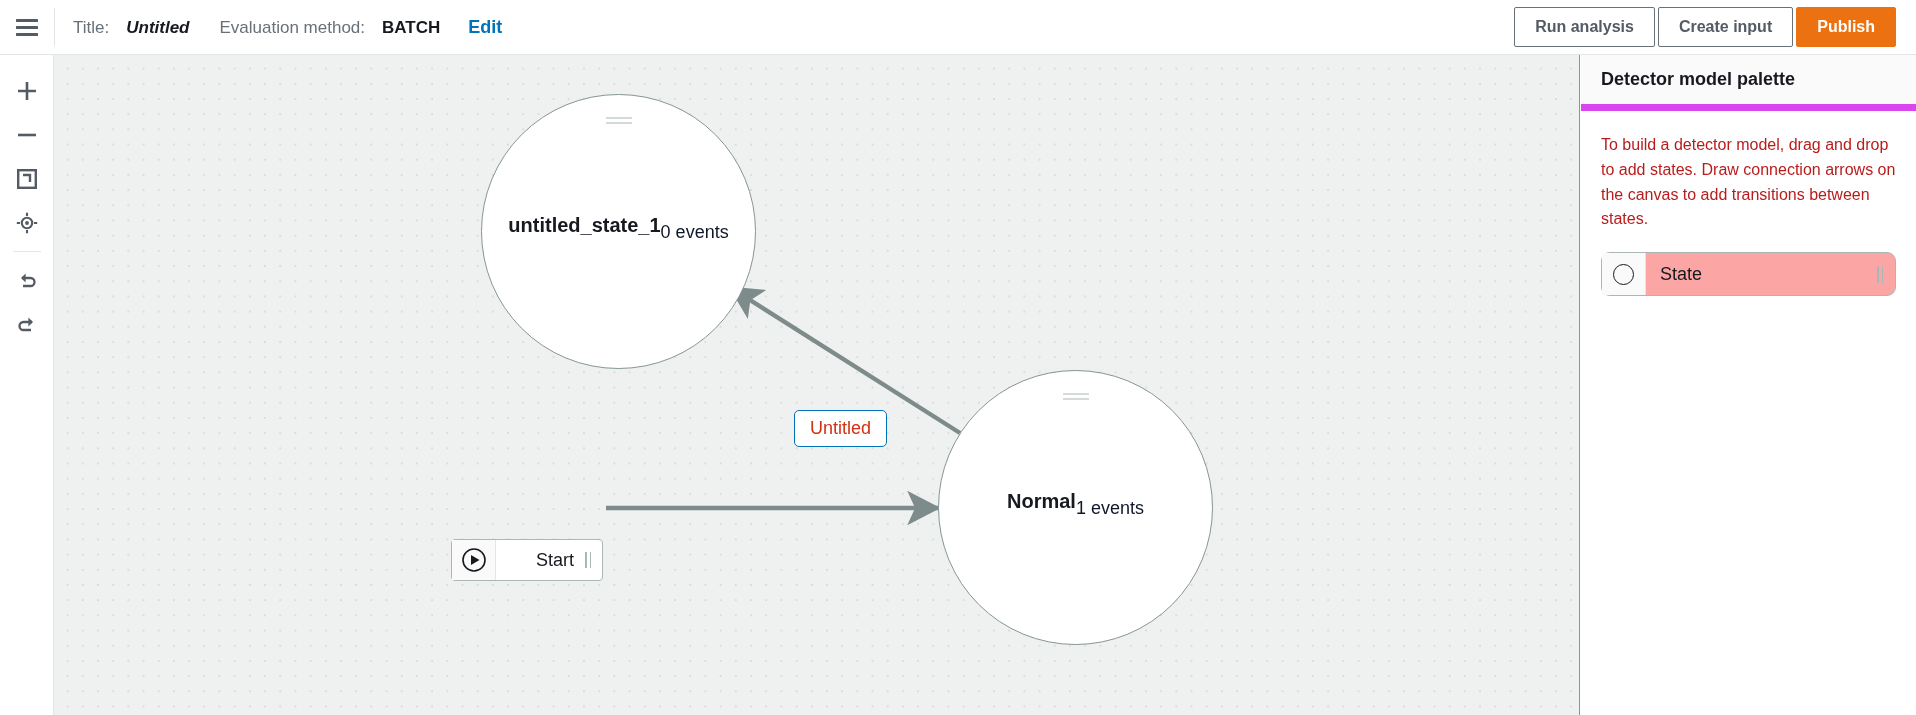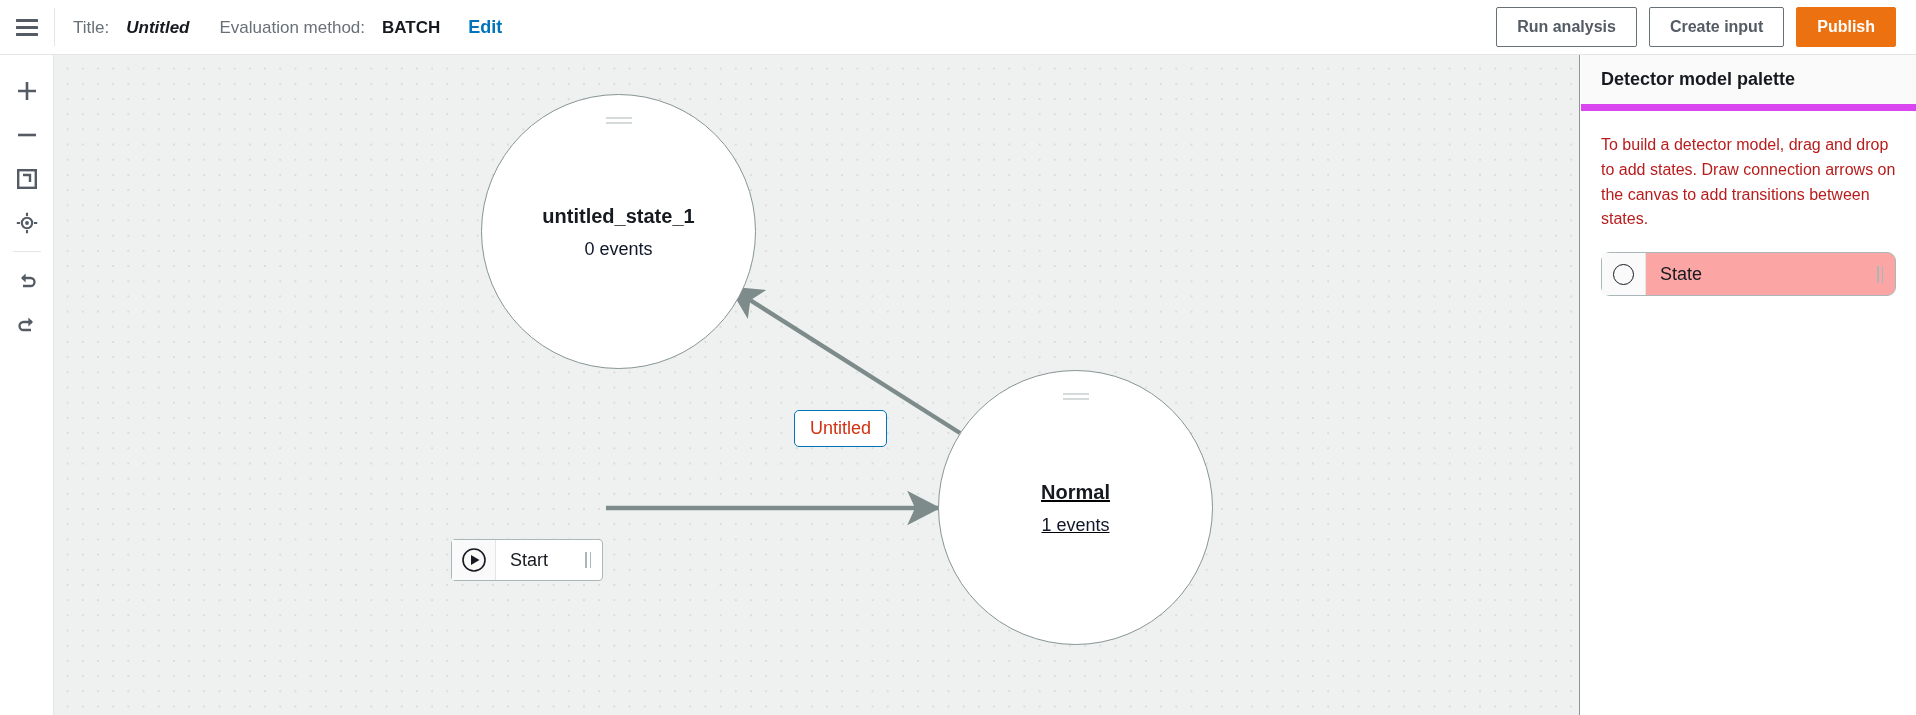--- a/index.html
+++ b/index.html
@@ -48,21 +48,21 @@
   .eval-value {
     font-weight: bold; color: #16191f;
     margin-left: 5px; margin-right: 16px;
   }
   .edit-link {
     color: #0073bb; font-size: 18px; font-weight: bold;
     cursor: pointer; text-decoration: none;
   }
   .topbar-actions {
     position: absolute; right: 20px; top: 7px;
-    display: flex; align-items: center; gap: 12px;
+    display: flex; align-items: center; gap: 3px;
   }
   .btn {
     height: 40px; padding: 0 20px;
     border-radius: 2px; font-size: 16px; font-weight: bold;
     display: flex; align-items: center; justify-content: center;
     cursor: pointer; white-space: nowrap;
   }
   .btn-secondary {
     background: #ffffff; color: #545b64;
     border: 1px solid #687078;
@@ -103,21 +103,21 @@
     overflow: hidden;
   }
   .edges { position: absolute; top: 0; left: 0; width: 1526px; height: 660px; }
 
   
   .state-node {
     position: absolute;
     border-radius: 50%;
     background: #ffffff;
     border: 1.3px solid #879596;
-    display: flex; flex-direction: column;
+    display: flex; 
     align-items: center; justify-content: center;
     cursor: pointer;
   }
   .state-handle {
     position: absolute; top: 22px; left: 50%;
     transform: translateX(-50%);
     display: flex; flex-direction: column; gap: 3px;
     cursor: grab;
   }
   .state-handle i {
@@ -144,21 +144,21 @@
     cursor: pointer;
   }
   .start-icon-cell {
     width: 44px; height: 100%;
     display: flex; align-items: center; justify-content: center;
     border-right: 1px solid #e4e6e6;
     background: #fafafa;
   }
   .start-label {
     flex: 1; padding-left: 14px;
-    font-size: 18px; color: #16191f;
+    font-size: 18px; color: #16191f; text-align: right;
   }
   .start-grip {
     width: 28px; height: 100%;
     display: flex; align-items: center; justify-content: center;
     gap: 3px; cursor: grab;
   }
   .start-grip i {
     display: block; width: 1.5px; height: 16px; background: #aab7b8;
   }
 
@@ -312,21 +312,21 @@
 
   <div class="state-node" style="left:427px; top:39px; width:275px; height:275px;">
     <div class="state-handle">
       <i></i>
       <i></i>
     </div>
     <div class="state-name">untitled_state_1</div>
     <div class="state-events">0 events</div>
   </div>
 
-  <div class="state-node" style="left:884px; top:315px; width:275px; height:275px;text-decoration:underline;">
+  <div class="state-node" style="left:884px; top:315px; width:275px; height:275px;">
     <div class="state-handle">
       <i></i>
       <i></i>
     </div>
     <div class="state-name">Normal</div>
     <div class="state-events">1 events</div>
   </div>
 
   <div class="start-node" style="left:397px; top:484px;">
     <div class="start-icon-cell">

